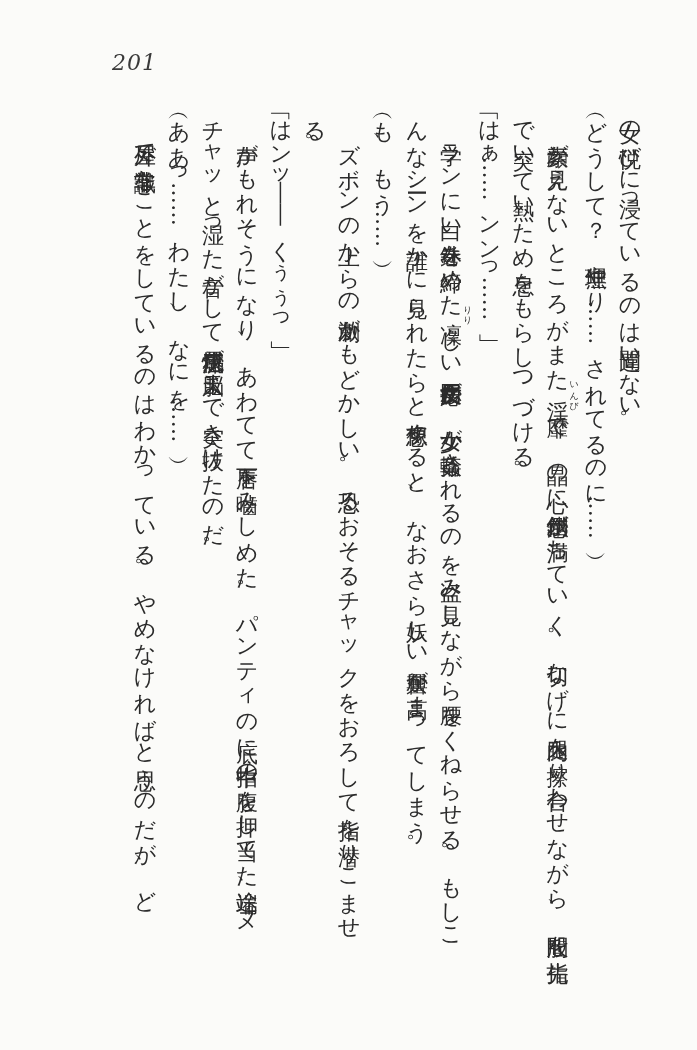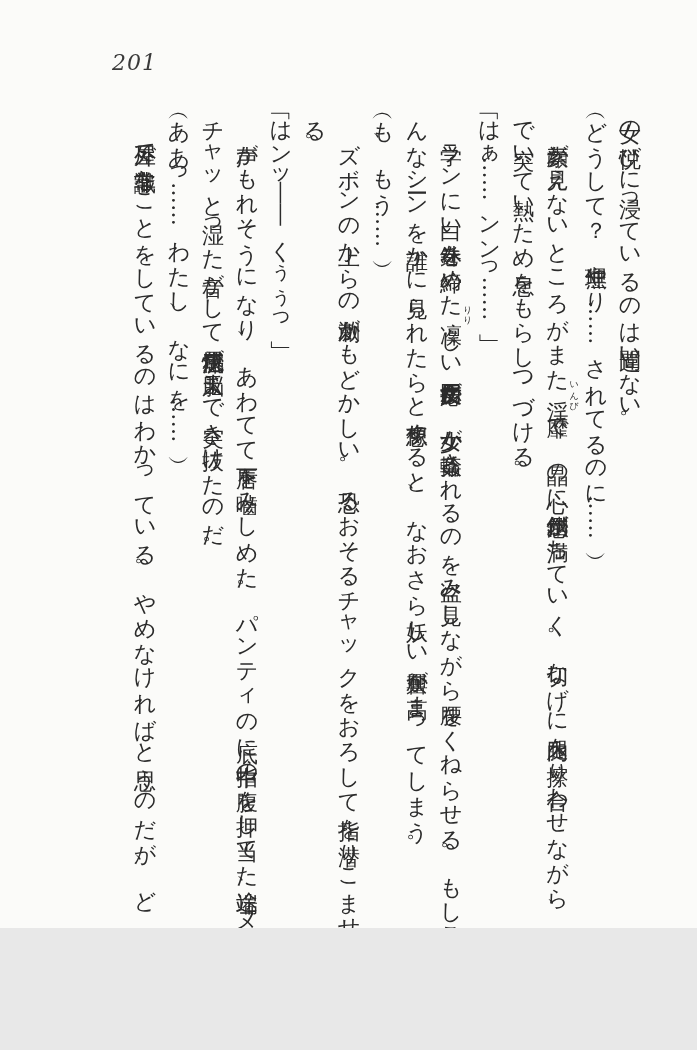--- a/index.html
+++ b/index.html
@@ -3,21 +3,21 @@
 <meta charset="utf-8">
 <style>
   html, body {
     margin: 0;
     padding: 0;
     background: #e8e8e8;
   }
   .book-page {
     position: relative;
     width: 697px;
-    height: 928px;
+    height: 1050px;
     background: #fbfbf9;
     overflow: hidden;
     font-family: "DejaVu Serif", "Liberation Serif", serif;
   }
   .page-number {
     position: absolute;
     left: 112px;
     top: 50px;
     font-size: 22px;
     font-style: italic;

